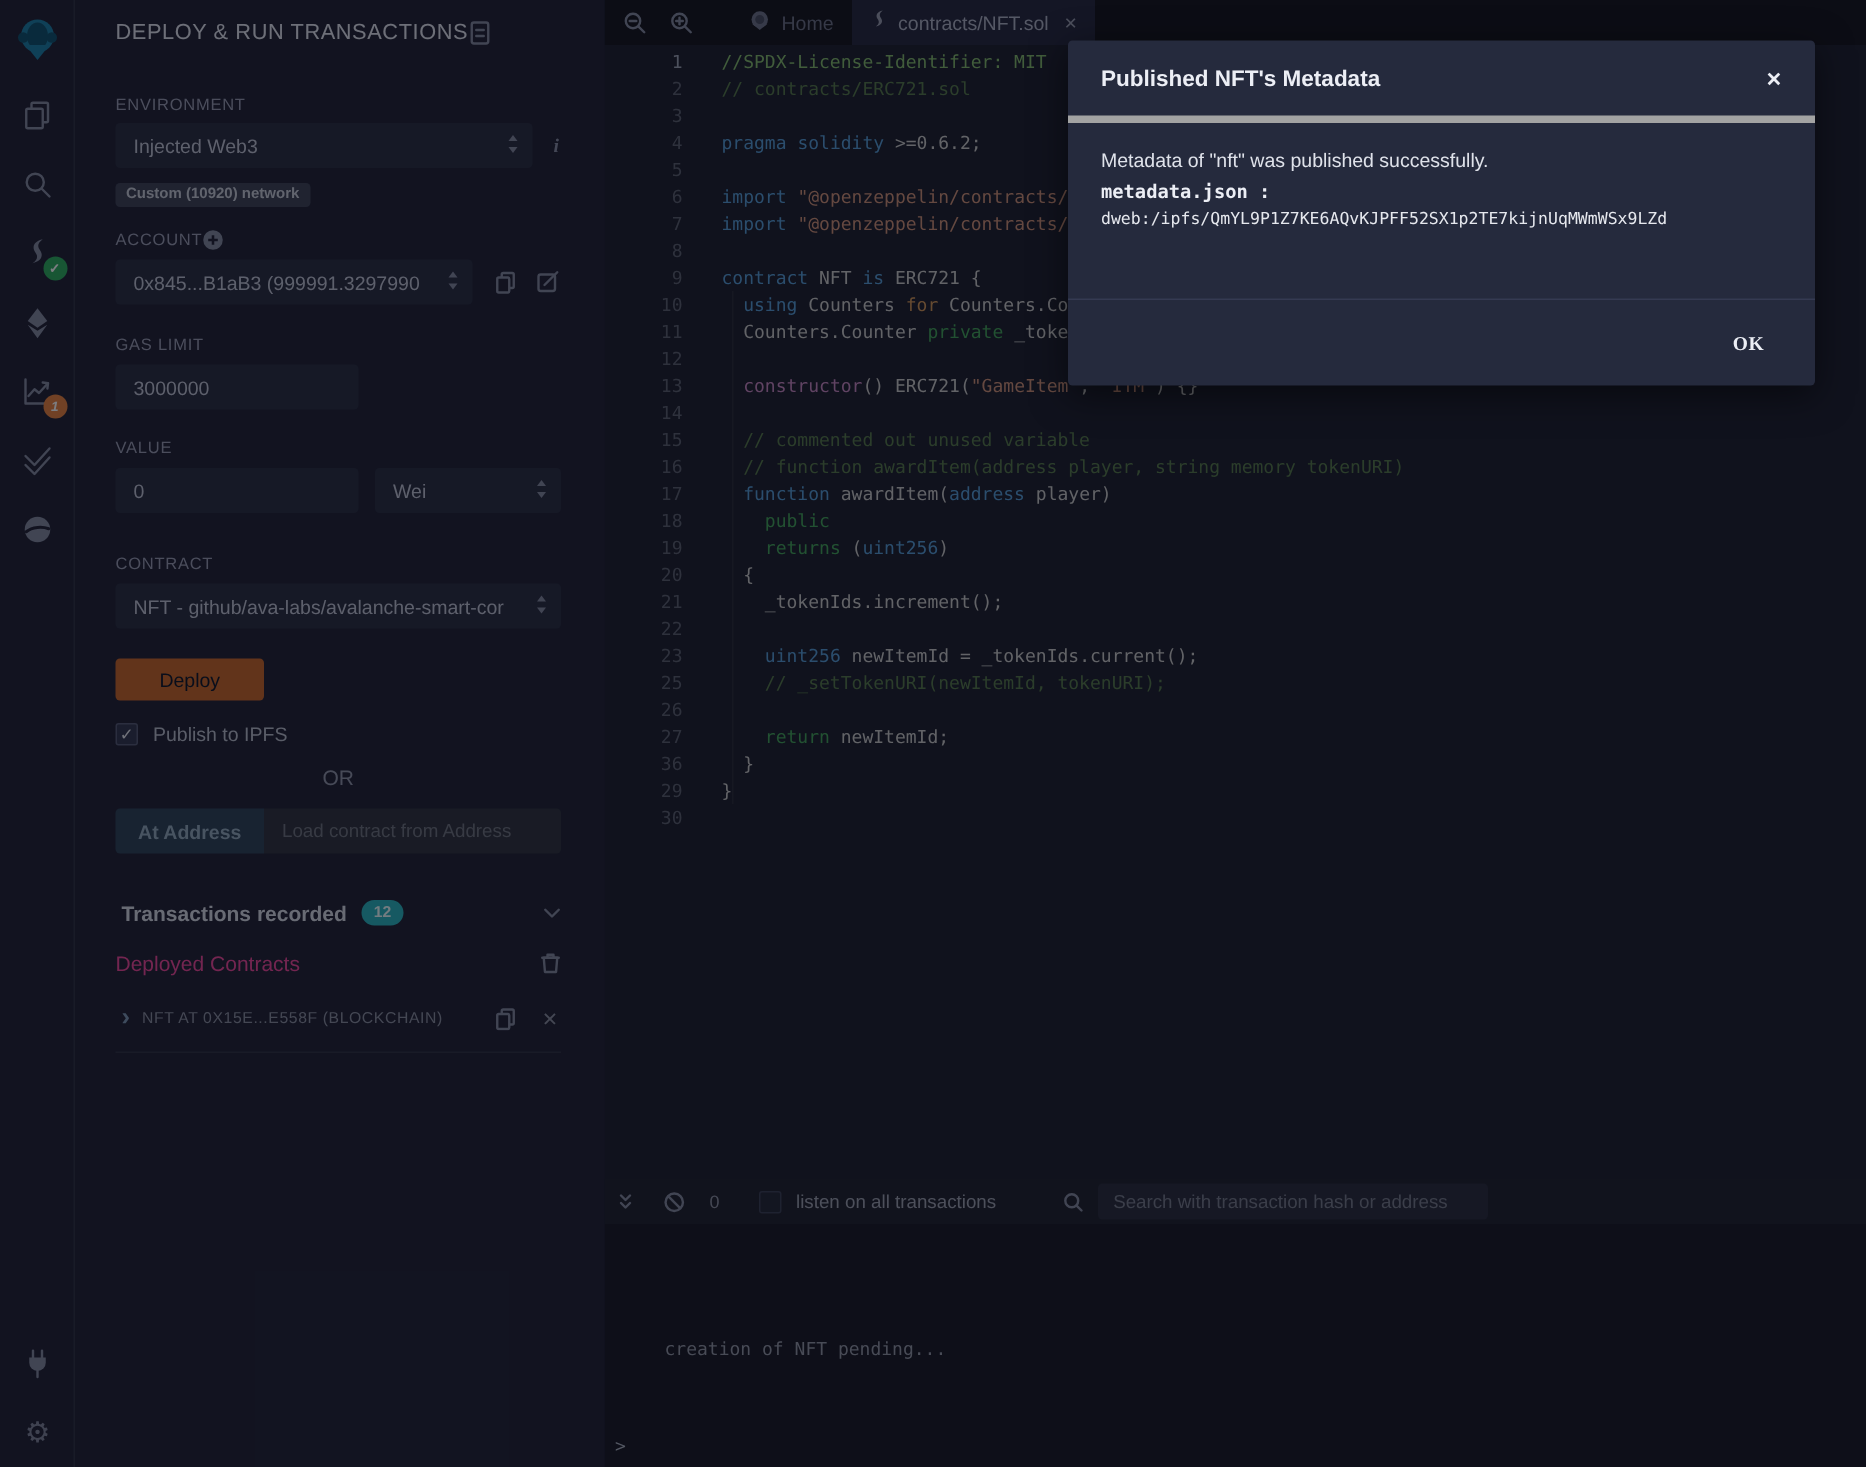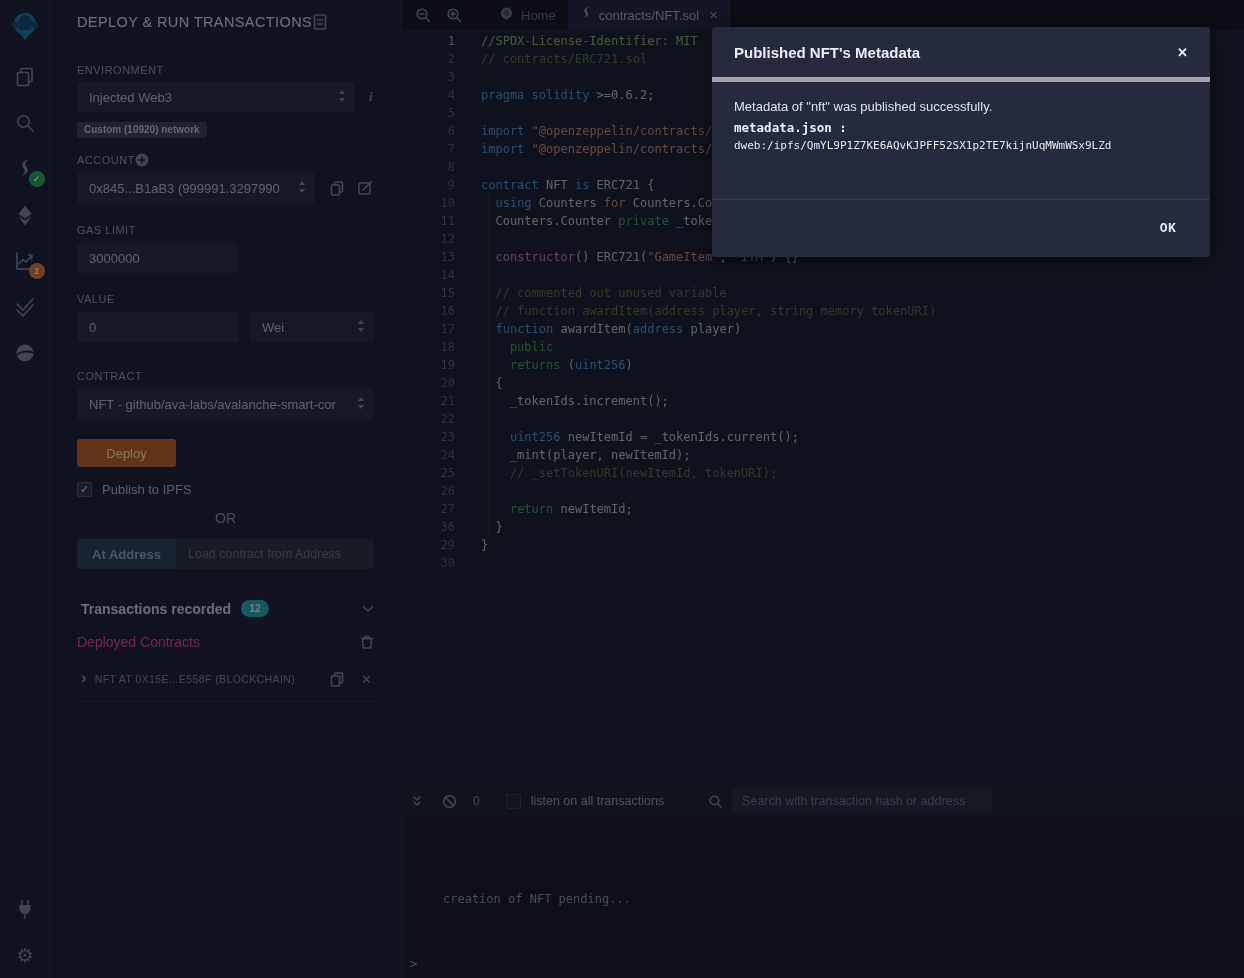--- a/index.html
+++ b/index.html
@@ -31,21 +31,21 @@
   .field { background:#2b2e42; border-radius:3px; height:30px; display:flex; align-items:center;
     padding:0 9px 0 12px; color:#bfc3d3; font-size:13px; cursor:pointer; }
   .field .ftext { flex:1; white-space:nowrap; overflow:hidden; }
   .caret { flex:0 0 auto; margin-left:6px; }
   input.txt { background:#2b2e42; border:none; border-radius:3px; height:30px; color:#bfc3d3;
     font-size:13px; padding:0 12px; outline:none; font-family:"Liberation Sans",sans-serif; }
   .net-badge { display:inline-block; margin-top:10px; background:#3f4357; color:#c6cad6; font-size:10px;
     font-weight:bold; padding:2px 7px 3px; border-radius:3px; }
   .icon-btn { cursor:pointer; display:inline-flex; align-items:center; justify-content:center; }
   .deploy-btn { margin-top:20px; width:99px; height:28px; background:#c9672a; border:none; border-radius:3px;
-    color:#fef9c3; font-size:13px; cursor:pointer; font-family:"Liberation Sans",sans-serif; }
+    color:#0f172a; font-size:13px; cursor:pointer; font-family:"Liberation Sans",sans-serif; }
   .chk-row { margin-top:15px; display:flex; align-items:center; gap:10px; }
   .chk { width:15px; height:15px; border-radius:2px; background:#343850; border:1px solid #565b75;
     display:flex; align-items:center; justify-content:center; font-size:11px; color:#e8eaf2; cursor:pointer; }
   .chk-lbl { font-size:13px; color:#b9bdcb; }
   .or { margin-top:13px; text-align:center; font-size:14px; color:#9094a8; }
   .ataddr-row { margin-top:13px; display:flex; height:30px; }
   .ataddr-btn { width:99px; background:#2e4358; border:none; border-radius:3px 0 0 3px; color:#93a9bd;
     font-size:13px; font-weight:bold; cursor:pointer; font-family:"Liberation Sans",sans-serif; }
   .ataddr-input { flex:1; background:#31343f; border:none; border-radius:0 3px 3px 0; padding:0 12px;
     color:#bfc3d3; font-size:12.5px; outline:none; font-family:"Liberation Sans",sans-serif; }
@@ -102,21 +102,21 @@
     border-radius:3px; z-index:10; box-shadow:0 6px 24px rgba(0,0,0,0.5); color:#e2e5ee; display:flex; flex-direction:column; }
   .modal-head { height:55px; display:flex; align-items:center; padding:0 22px; border-bottom:5px solid #a3a3a3; }
   .modal-title { flex:1; font-size:15px; font-weight:600; color:#eceef5; }
   .modal-close { font-size:13px; font-weight:bold; color:#eceef5; cursor:pointer; }
   .modal-body { flex:1; padding:17px 22px; }
   .mb-line1 { font-size:13px; color:#dfe2ea; }
   .mb-file { margin-top:6px; font-family:"DejaVu Sans Mono", monospace; font-weight:bold; font-size:12.5px; color:#eceef5; }
   .mb-link { margin-top:4px; font-family:"DejaVu Sans Mono", monospace; font-size:11px; color:#e6e8ee; }
   .modal-foot { height:58px; border-top:1px solid #353a52; display:flex; align-items:center; justify-content:flex-end; padding:0 34px; }
   .ok-btn { background:none; border:none; color:#eceef5; font-size:13px; font-weight:bold; cursor:pointer;
-    font-family:Liberation Mono, monospace; letter-spacing:.3px; }
+    font-family:Liberation Serif, serif; letter-spacing:.3px; }
 
   svg .ic { stroke:#858aa0; stroke-width:1.6; fill:none; stroke-linecap:round; stroke-linejoin:round; }
   svg .icf { fill:#858aa0; }
 </style>
 </head>
 <body>
 
 <div class="app">
 
   <div class="icon-rail">
@@ -459,24 +459,20 @@
           </div>
           <div class="code-line">
             <span class="ln">22</span>
             <span class="lc"></span>
           </div>
           <div class="code-line">
             <span class="ln">23</span>
             <span class="lc"><span class="pl">    </span><span class="kw">uint256</span><span class="pl"> newItemId = _tokenIds.current();</span></span>
           </div>
           <div class="code-line">
-            <span class="ln">24</span>
-            <span class="lc"><span class="pl">    _mint(player, newItemId);</span></span>
-          </div>
-          <div class="code-line">
             <span class="ln">25</span>
             <span class="lc"><span class="cm">    // _setTokenURI(newItemId, tokenURI);</span></span>
           </div>
           <div class="code-line">
             <span class="ln">26</span>
             <span class="lc"></span>
           </div>
           <div class="code-line">
             <span class="ln">27</span>
             <span class="lc"><span class="pl">    </span><span class="gk">return</span><span class="pl"> newItemId;</span></span>

